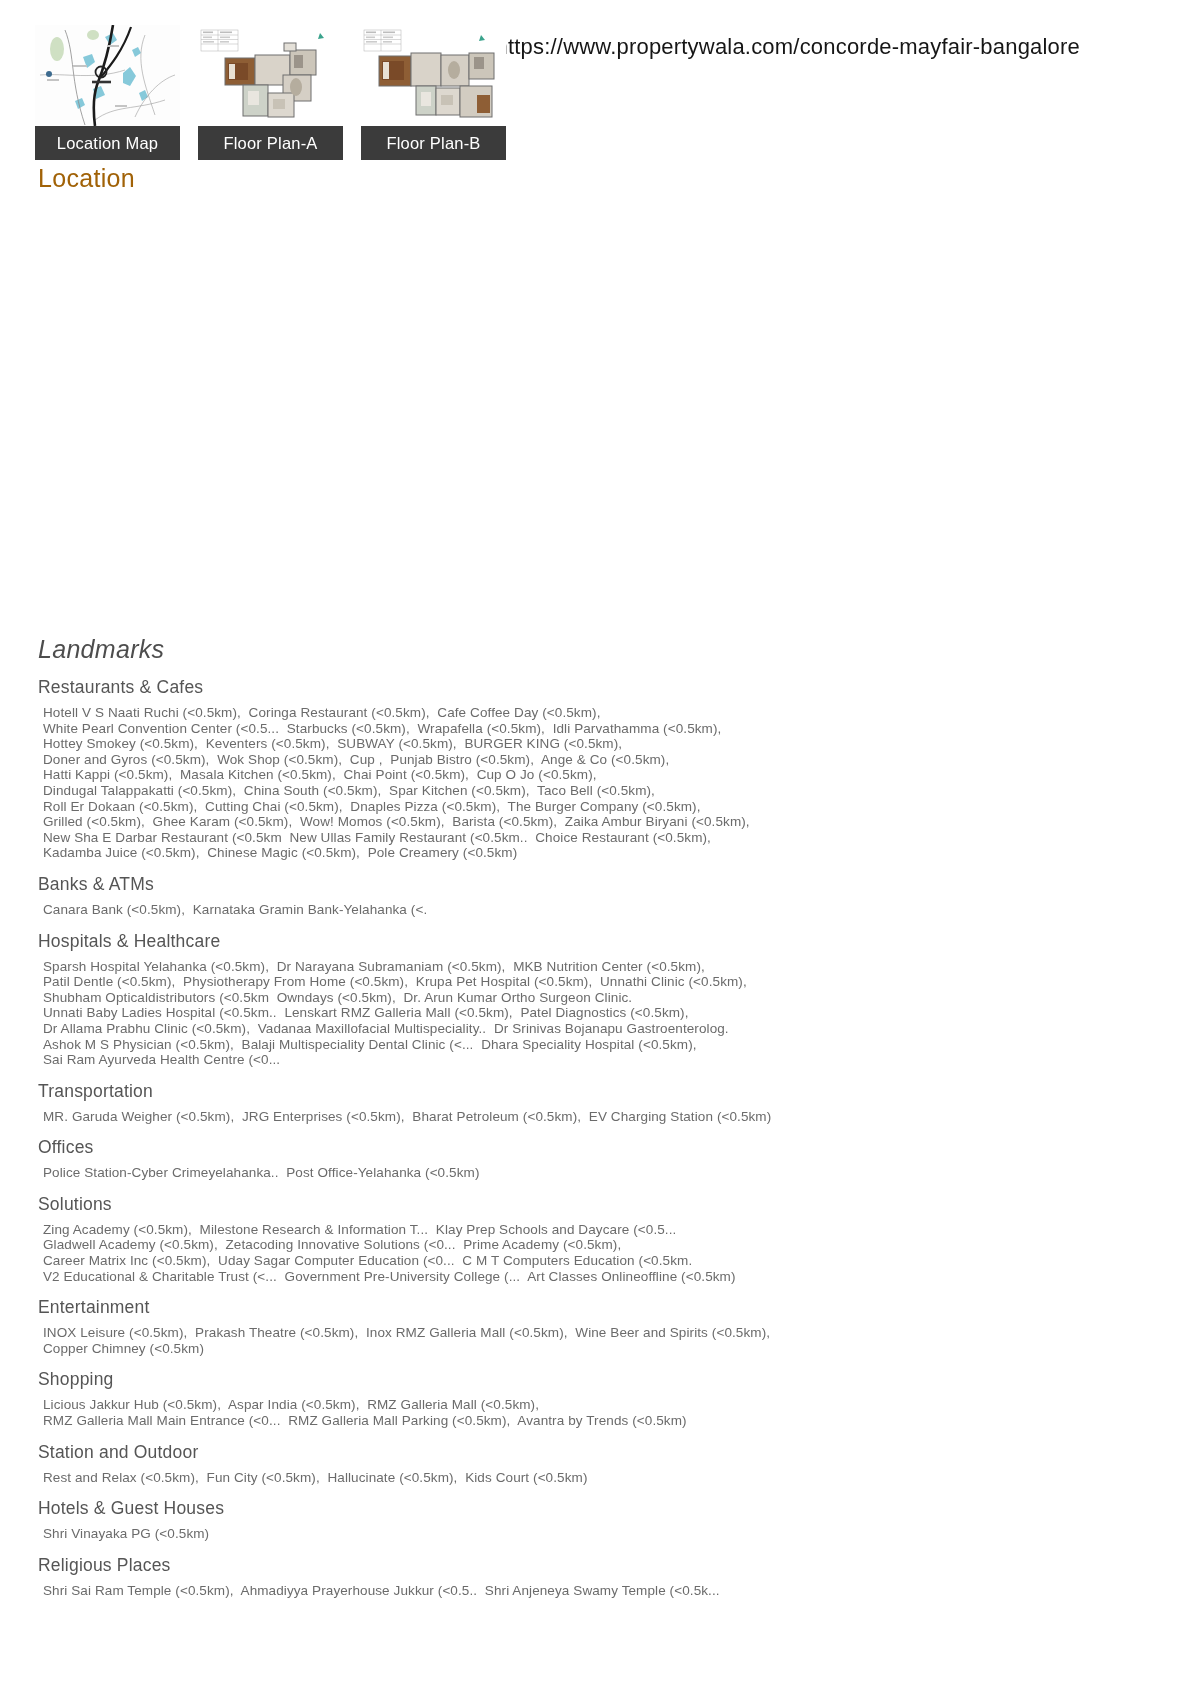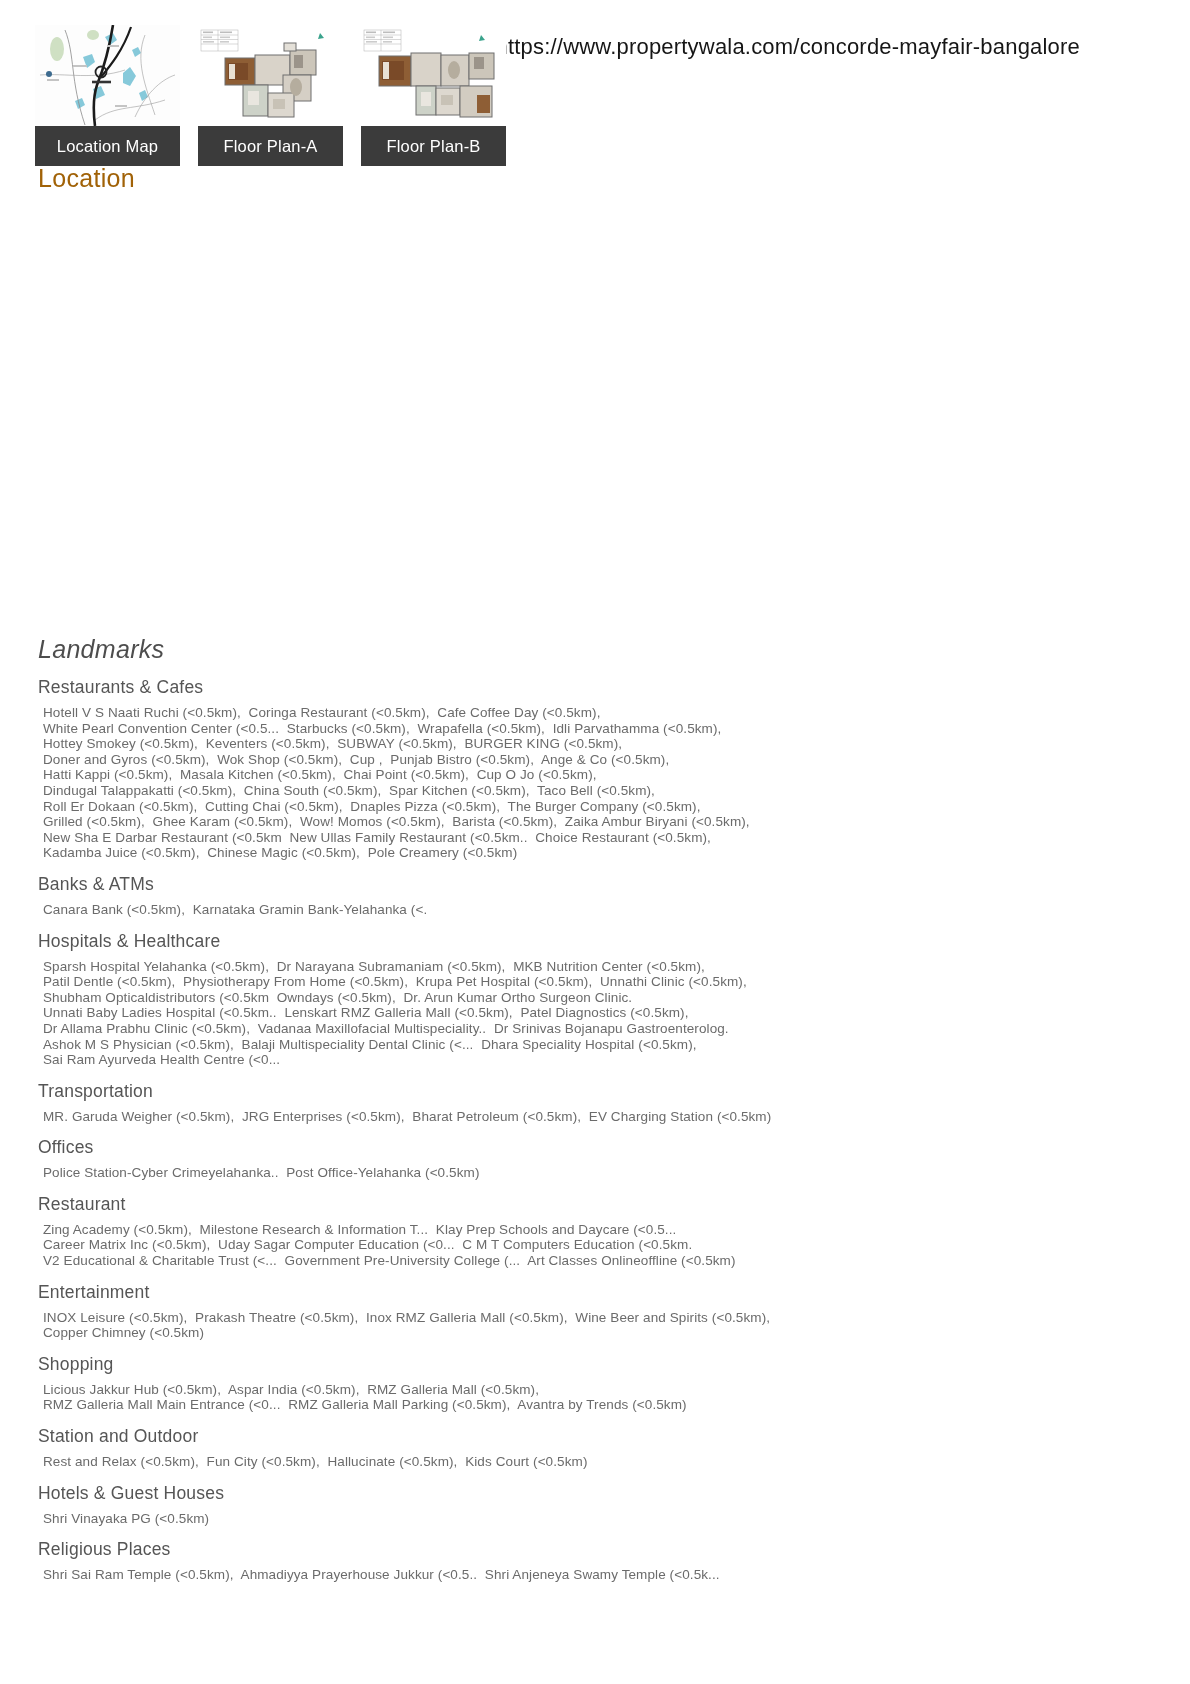--- a/index.html
+++ b/index.html
@@ -10,21 +10,21 @@
   }
   .url-text{
     position:absolute;top:2px;right:110px;
     font-size:22px;color:#161616;letter-spacing:0.2px;white-space:pre;margin-top:32px;
   }
   .thumbs{position:absolute;left:35px;top:25px;display:flex;gap:18px;}
   .thumb{width:145px;margin:0;cursor:pointer;}
   .thumb-img{width:145px;height:101px;background:#ffffff;position:relative;overflow:hidden;}
   .thumb-img svg{display:block;width:145px;height:101px;}
   .thumb-caption{
-    width:145px;height:40px;background:#3b3b3b;color:#ffffff;
+    width:145px;height:34px;background:#3b3b3b;color:#ffffff;
     font-size:16.5px;display:flex;align-items:center;justify-content:center;
     letter-spacing:0.2px;
   }
   .page-h2{
     position:absolute;left:38px;margin:0;
     font-size:25px;font-weight:400;color:#a16207;letter-spacing:0.3px;
   }
   #location-title{top:164px;}
   .map-embed{position:absolute;left:38px;top:205px;width:1114px;height:420px;background:#ffffff;}
   .landmarks{position:absolute;left:38px;top:635px;width:760px;}
@@ -198,22 +198,23 @@
     <h3>Transportation</h3>
     <div class="lm-line">MR. Garuda Weigher (&lt;0.5km),  JRG Enterprises (&lt;0.5km),  Bharat Petroleum (&lt;0.5km),  EV Charging Station (&lt;0.5km)</div>
   </div>
 
   <div class="lm-section">
     <h3>Offices</h3>
     <div class="lm-line">Police Station-Cyber Crimeyelahanka..  Post Office-Yelahanka (&lt;0.5km)</div>
   </div>
 
   <div class="lm-section">
-    <h3>Restaurant</h3>
+    <h3>Solutions</h3>
     <div class="lm-line">Zing Academy (&lt;0.5km),  Milestone Research &amp; Information T...  Klay Prep Schools and Daycare (&lt;0.5...</div>
+    <div class="lm-line">Gladwell Academy (&lt;0.5km),  Zetacoding Innovative Solutions (&lt;0...  Prime Academy (&lt;0.5km),</div>
     <div class="lm-line">Career Matrix Inc (&lt;0.5km),  Uday Sagar Computer Education (&lt;0...  C M T Computers Education (&lt;0.5km.</div>
     <div class="lm-line">V2 Educational &amp; Charitable Trust (&lt;...  Government Pre-University College (...  Art Classes Onlineoffline (&lt;0.5km)</div>
   </div>
 
   <div class="lm-section">
     <h3>Entertainment</h3>
     <div class="lm-line">INOX Leisure (&lt;0.5km),  Prakash Theatre (&lt;0.5km),  Inox RMZ Galleria Mall (&lt;0.5km),  Wine Beer and Spirits (&lt;0.5km),</div>
     <div class="lm-line">Copper Chimney (&lt;0.5km)</div>
   </div>
 

